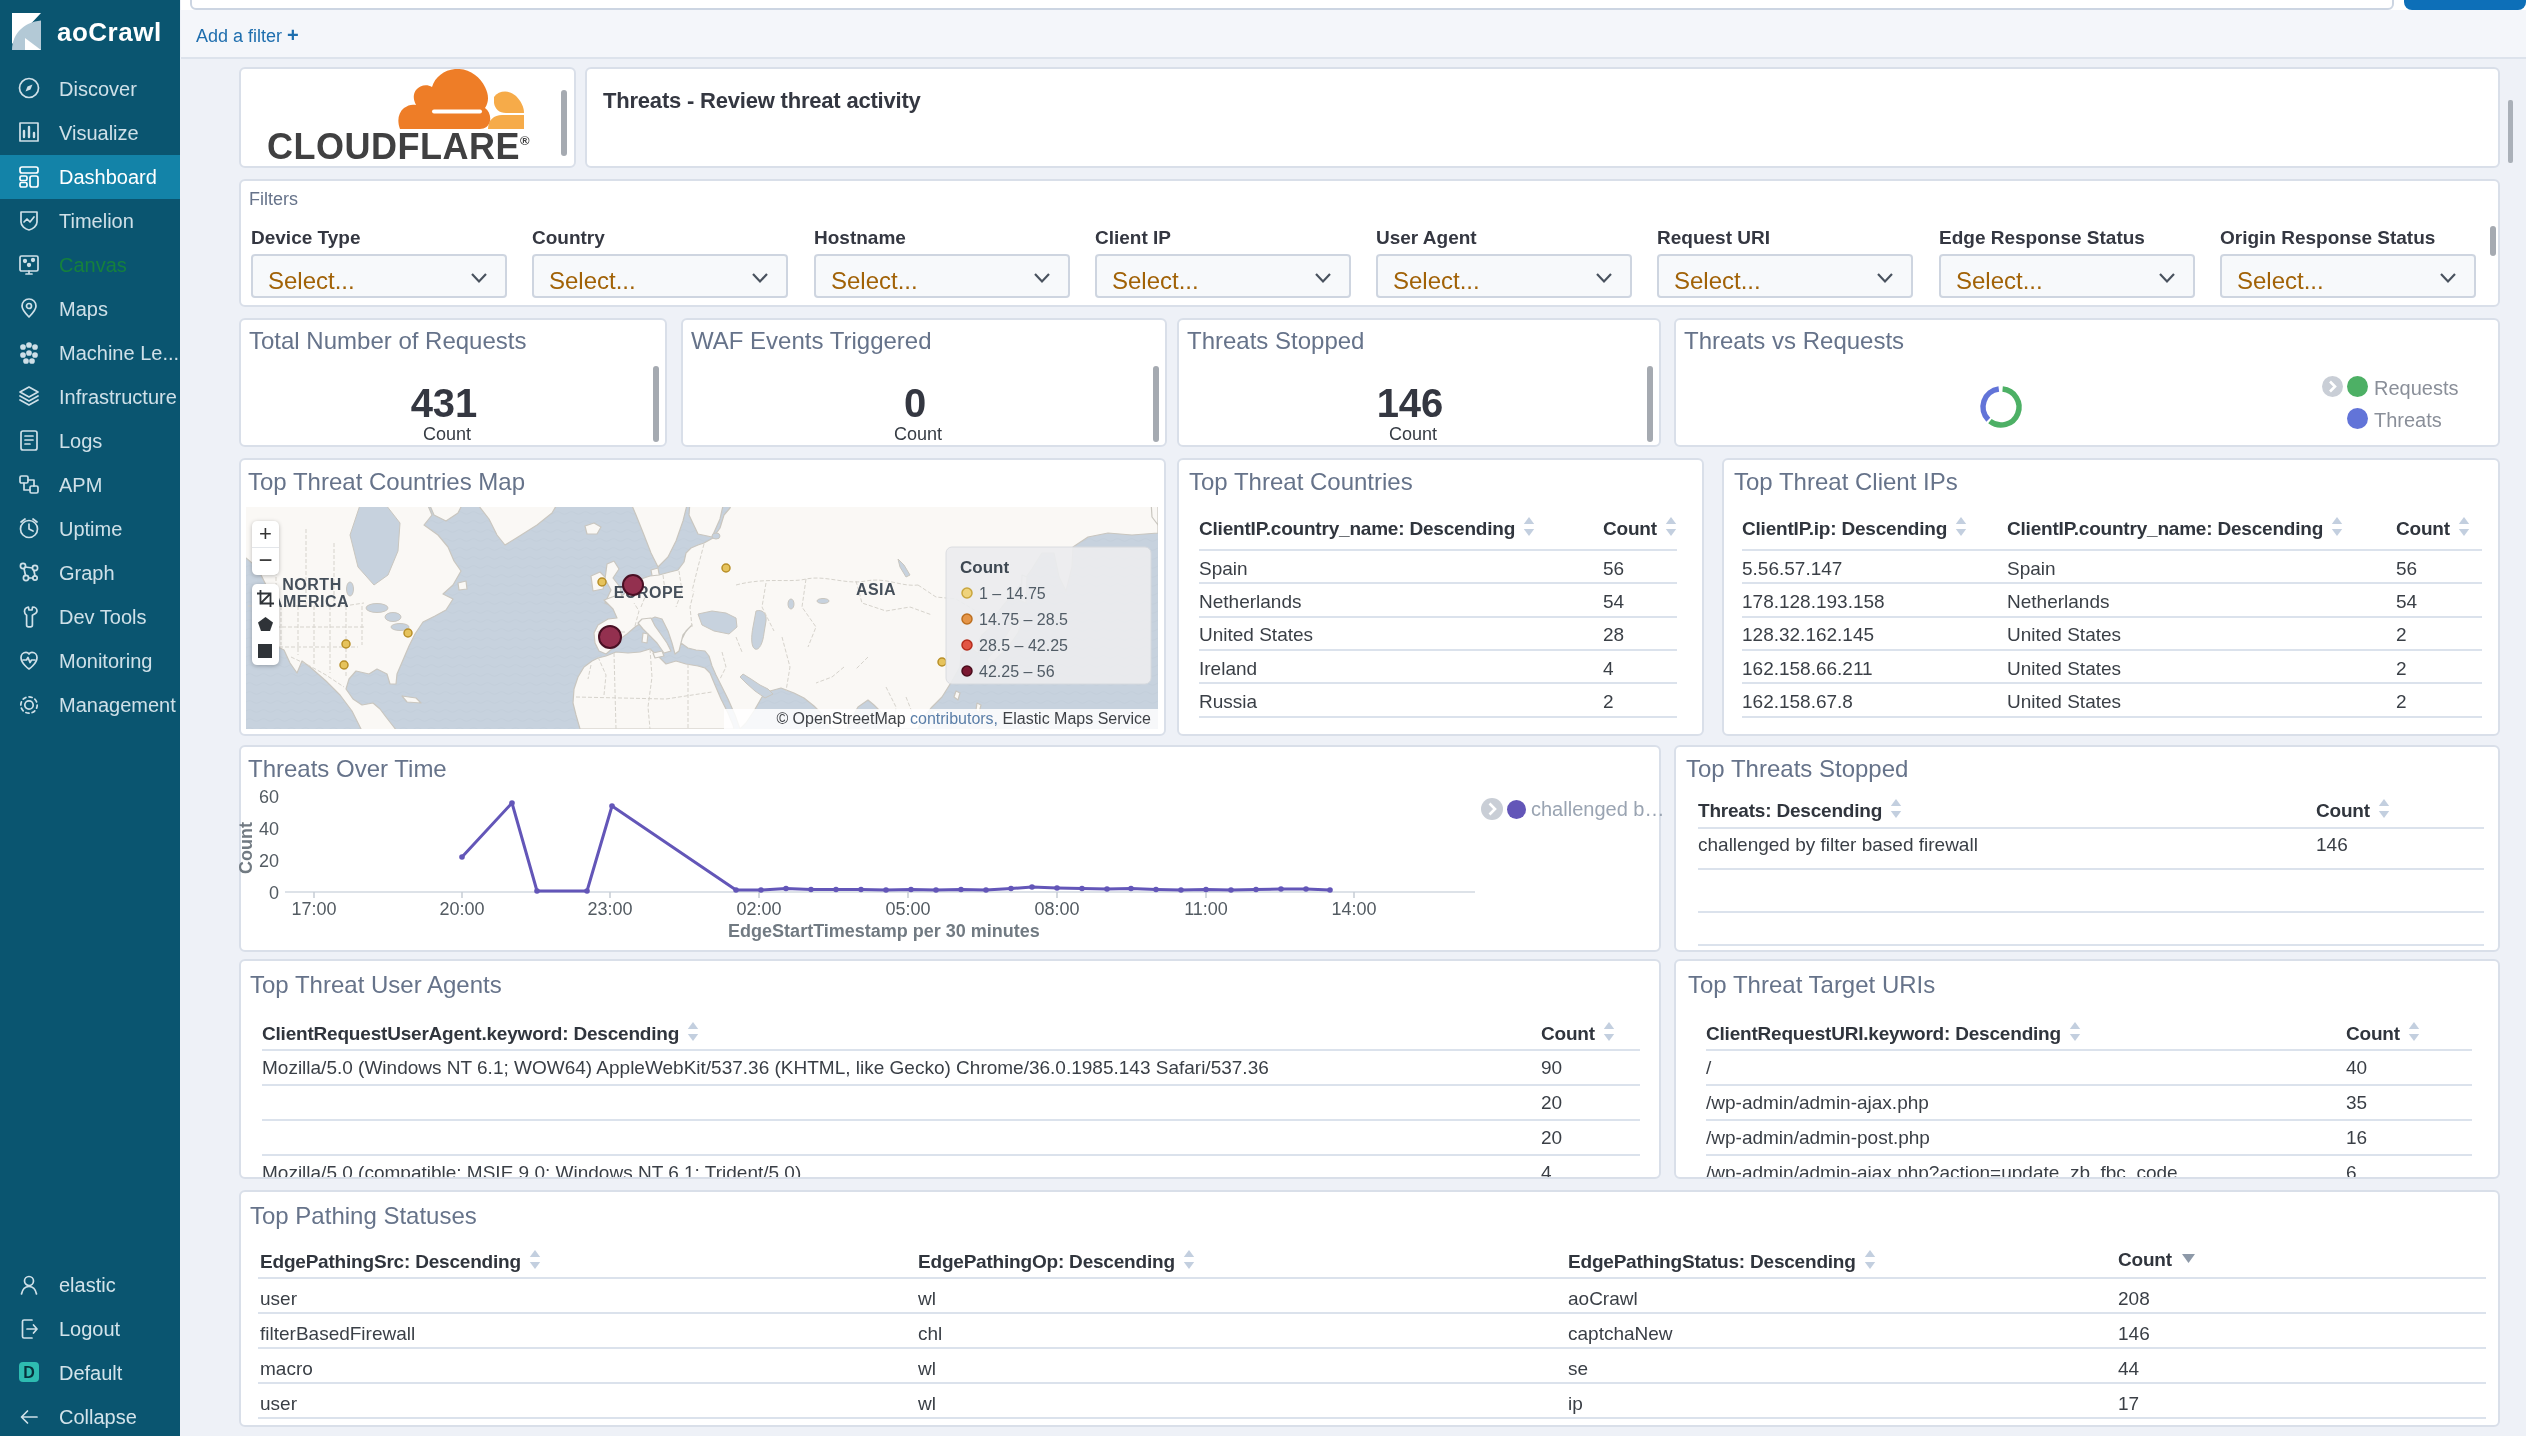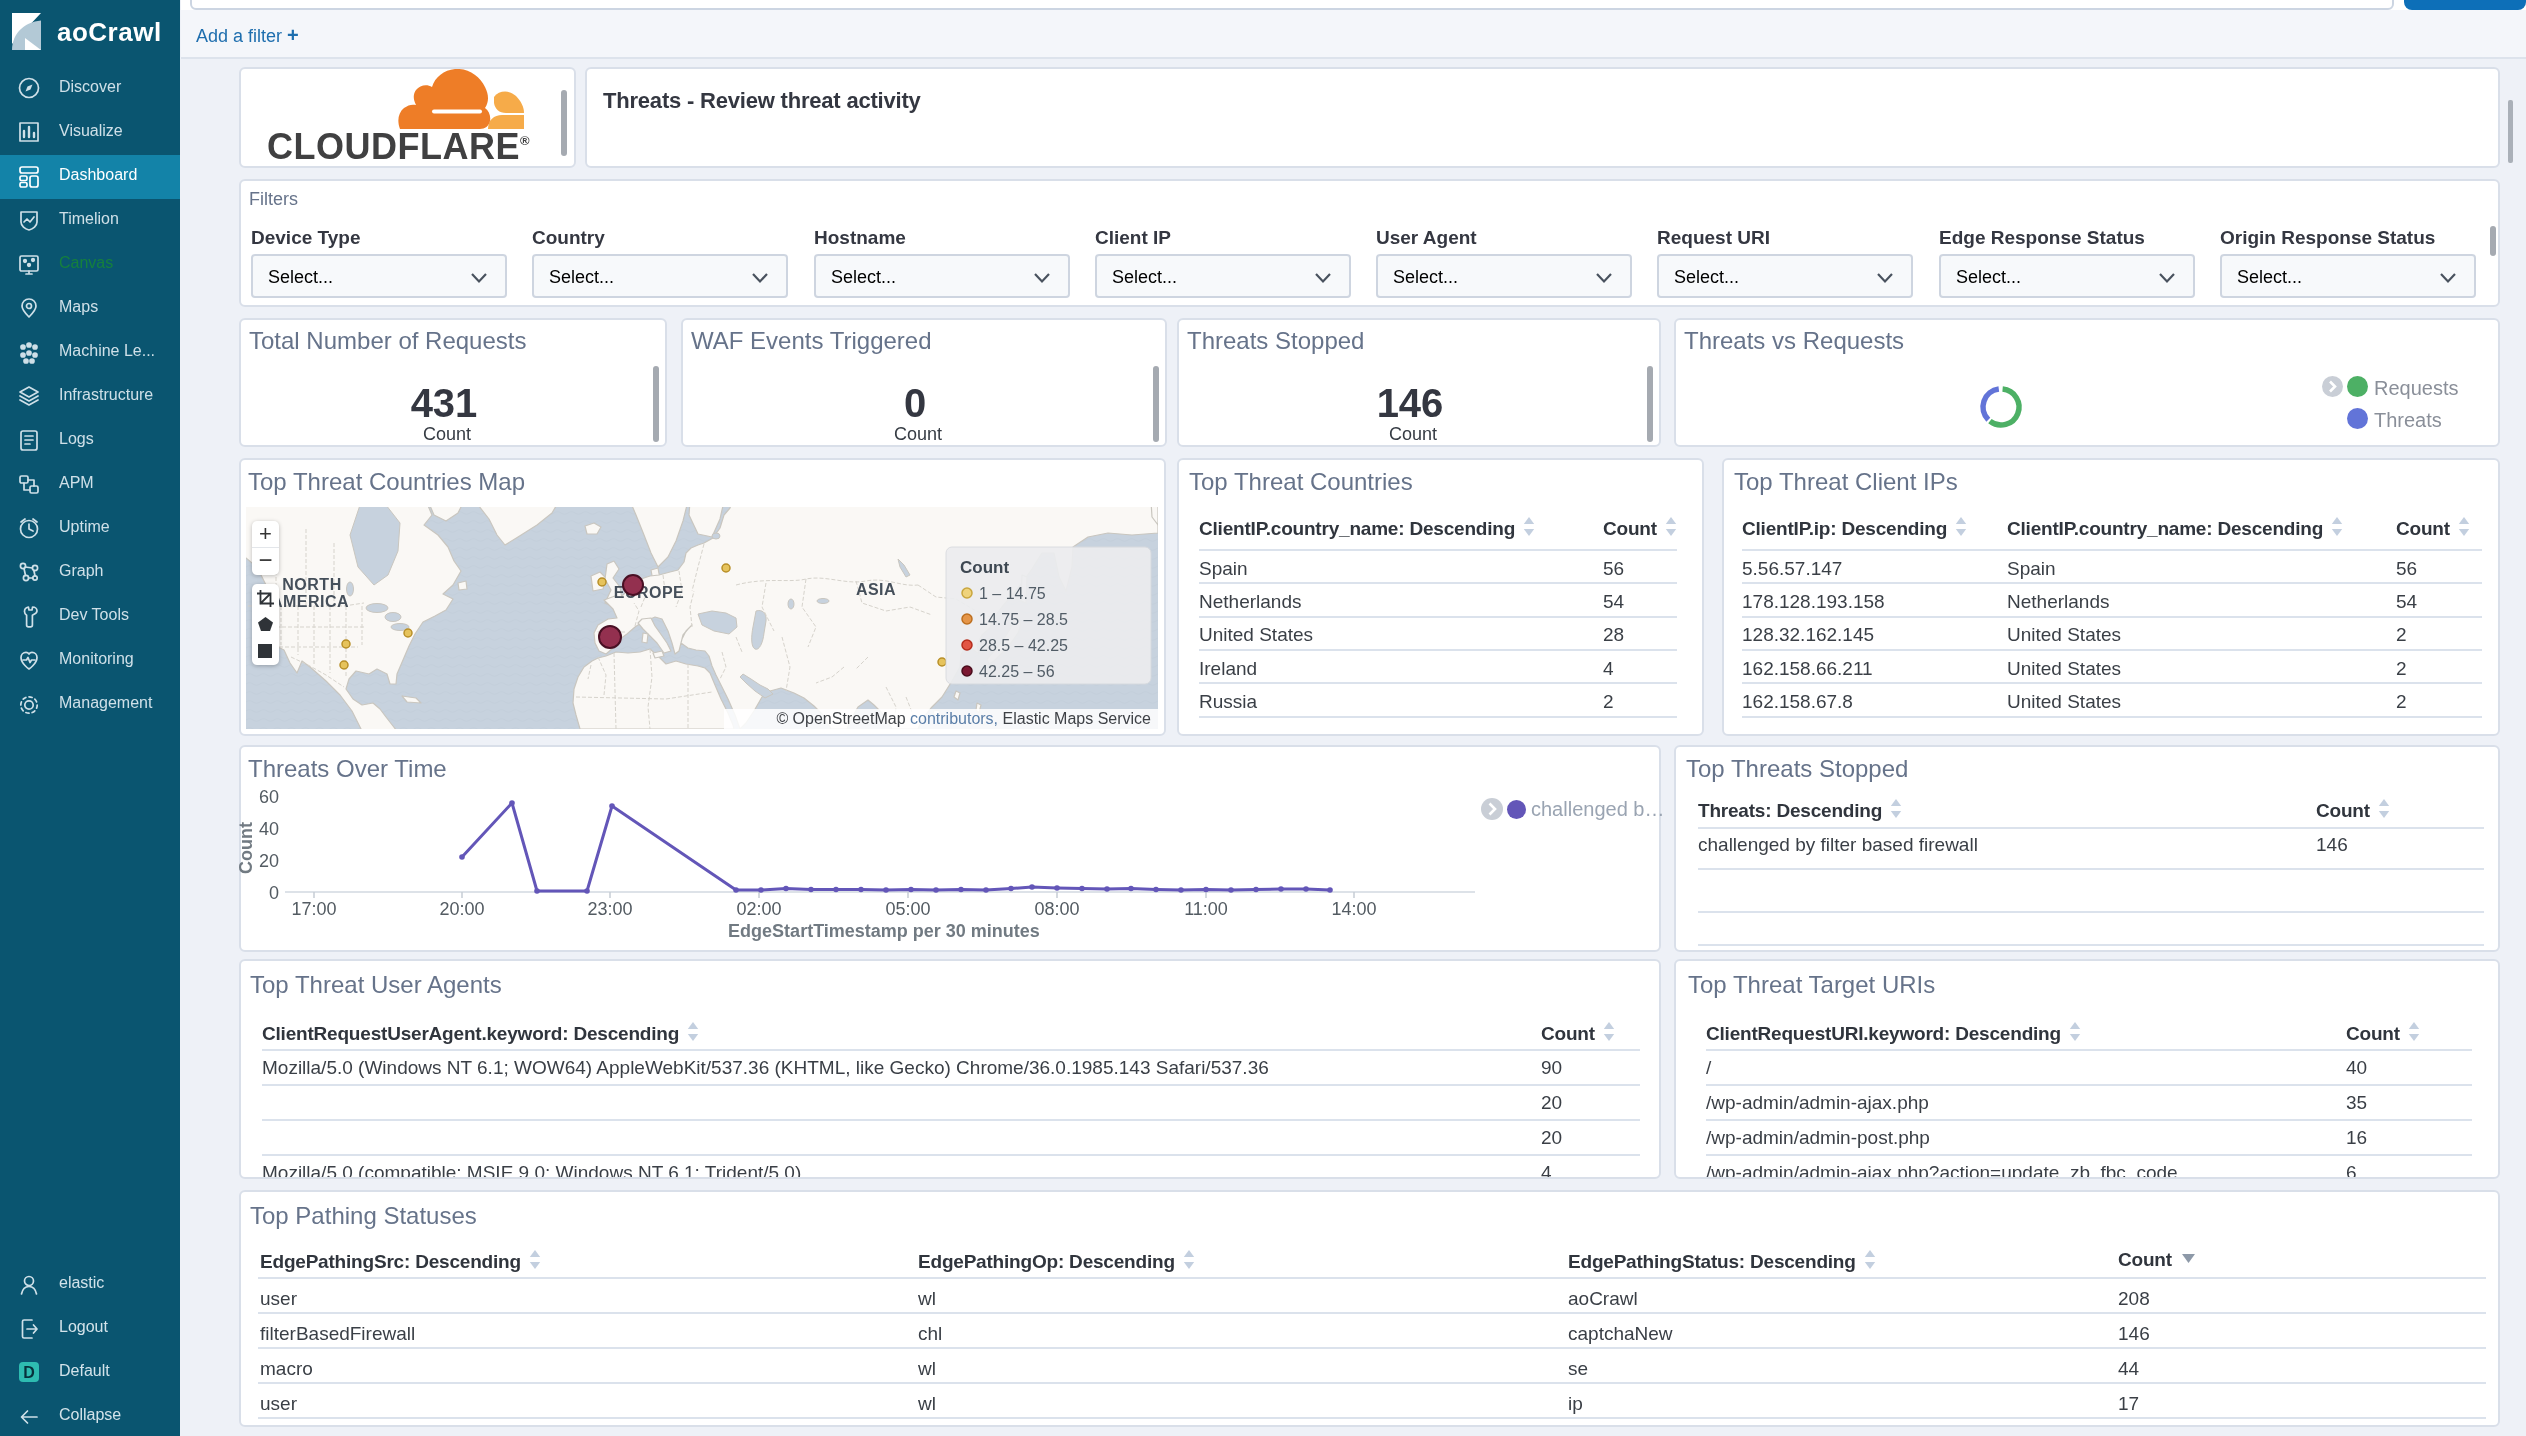--- a/index.html
+++ b/index.html
@@ -1,25 +1,25 @@
 <!DOCTYPE html>
 <html><head><meta charset="utf-8"><style>
 *{margin:0;padding:0;box-sizing:border-box}
 html,body{width:2526px;height:1436px;overflow:hidden;background:#eef1f7;font-family:"Liberation Sans",sans-serif}
 .abs{position:absolute}
 .panel{position:absolute;background:#fff;border:2px solid #d9dfe9;border-radius:6px}
 .ptitle{position:absolute;font-size:24px;color:#66738a;white-space:nowrap}
 .thead{position:absolute;font-size:19px;font-weight:bold;color:#30353d;white-space:nowrap;letter-spacing:-0.2px}
 .tcell{position:absolute;font-size:19px;color:#3a3f46;white-space:nowrap}
 .tline{position:absolute;height:2px;background:#dbe2ec}
-.navtx{position:absolute;left:59px;font-size:16px;color:#d3e3ea;white-space:nowrap}
+.navtx{position:absolute;left:59px;font-size:20px;color:#d3e3ea;white-space:nowrap}
 .scrt{position:absolute;width:6px;background:#a5aab1;border-radius:3px}
 .flabel{position:absolute;font-size:19px;font-weight:bold;color:#343741;white-space:nowrap}
 .fsel{position:absolute;width:256px;height:44px;background:#f7f9fb;border:2px solid #ced5e0;border-radius:4px}
-.fsel span{position:absolute;left:15px;top:11px;font-size:18px;color:#000000}
+.fsel span{position:absolute;left:15px;top:11px;font-size:24px;color:#a16207}
 .fsel svg{position:absolute;right:17px;top:16px}
 </style></head>
 <body>
 
 <div class="abs" id="sidebar" style="left:0;top:0;width:180px;height:1436px;background:#0a5570"></div>
 
 <div class="abs" style="left:181px;top:0;width:2345px;height:10px;background:#fff"></div>
 <div class="abs" style="left:190px;top:-30px;width:2204px;height:40px;background:#fff;border:2px solid #ccd5e2;border-radius:6px"></div>
 <div class="abs" style="left:2404px;top:-30px;width:122px;height:40px;background:#0d6fb8;border-radius:8px"></div>
 <div class="abs" style="left:181px;top:10px;width:2345px;height:49px;background:#f4f6fa;border-bottom:2px solid #dde3ec"></div>

